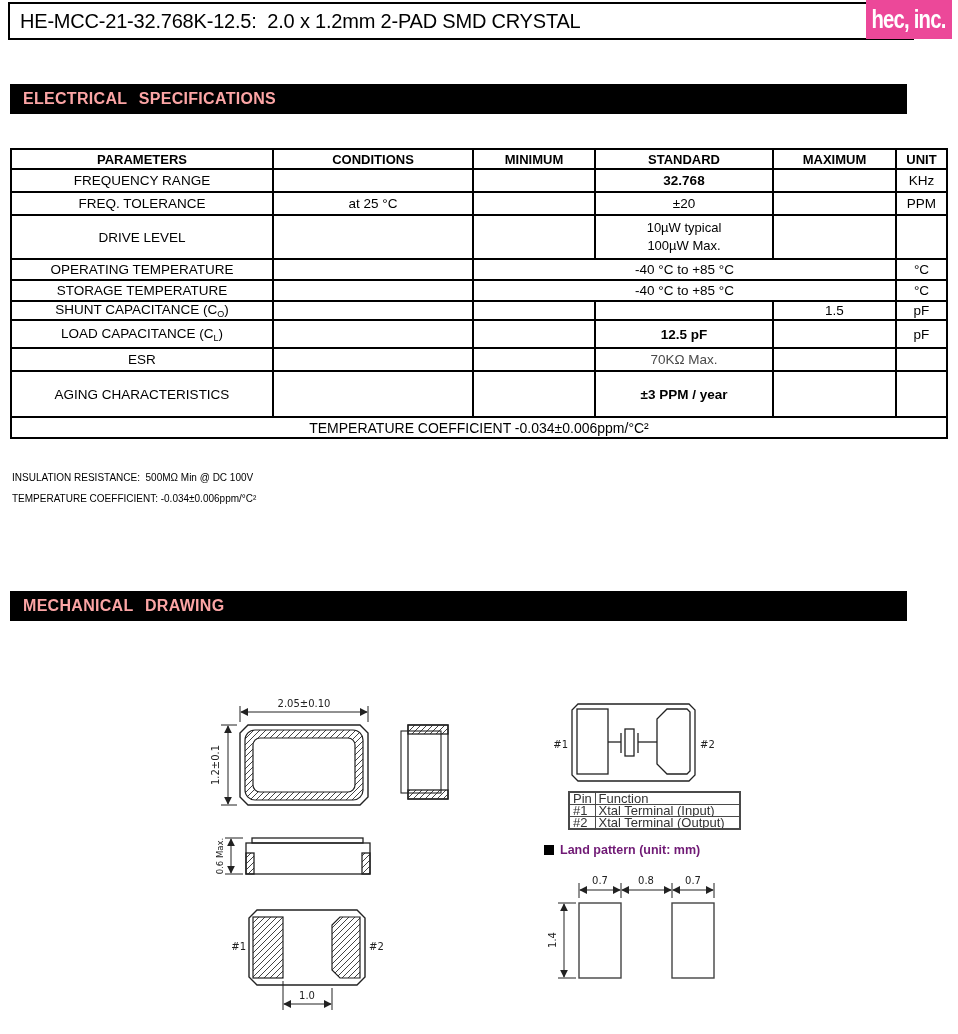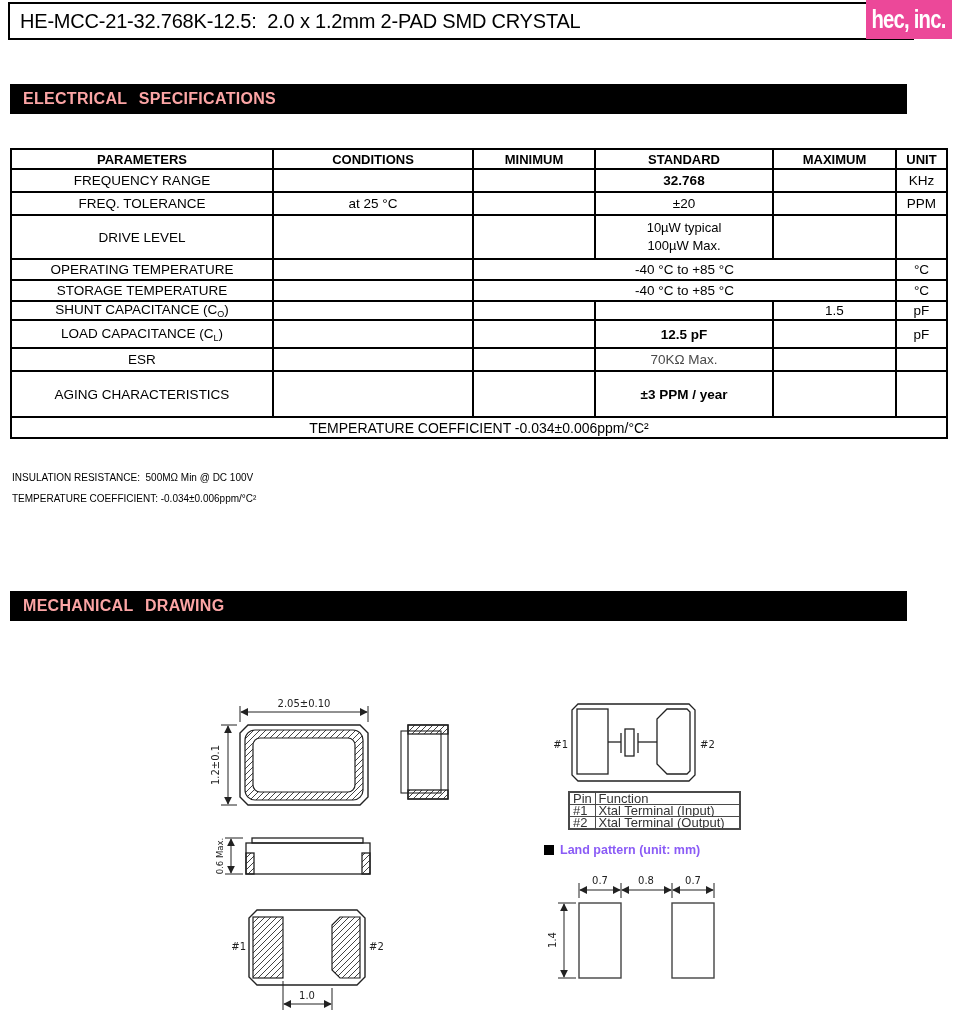--- a/index.html
+++ b/index.html
@@ -34,21 +34,21 @@
   svg.mech{position:absolute;left:0;top:640px;}
   svg.mech text{font-family:"DejaVu Sans",sans-serif;fill:#222;}
   .dimtext{font-size:10px;}
   .padlabel{font-size:10px;fill:#333;}
 
   
   table.pin{position:absolute;left:568px;top:791px;width:173px;border-collapse:collapse;table-layout:fixed;font-size:13px;color:#333;border:2px solid #4a4a4a;}
   table.pin td{border:1px solid #4a4a4a;padding:0 3px;height:11px;line-height:11px;white-space:nowrap;overflow:hidden;}
 
   
-  .land-label{position:absolute;left:544px;top:843px;display:flex;align-items:center;font-size:12.5px;font-weight:bold;color:#8b5cf6;}
+  .land-label{position:absolute;left:544px;top:843px;display:flex;align-items:center;font-size:12.5px;font-weight:bold;color:#701a75;}
   .land-bullet{width:10px;height:10px;background:#000;display:inline-block;margin-right:6px;}
 </style>
 </head>
 <body>
 
 <div class="title-box">
   <span class="title-text">HE-MCC-21-32.768K-12.5:  2.0 x 1.2mm 2-PAD SMD CRYSTAL</span>
 </div>
 <div class="logo-box">
   <span class="logo-text">hec, inc.</span>

